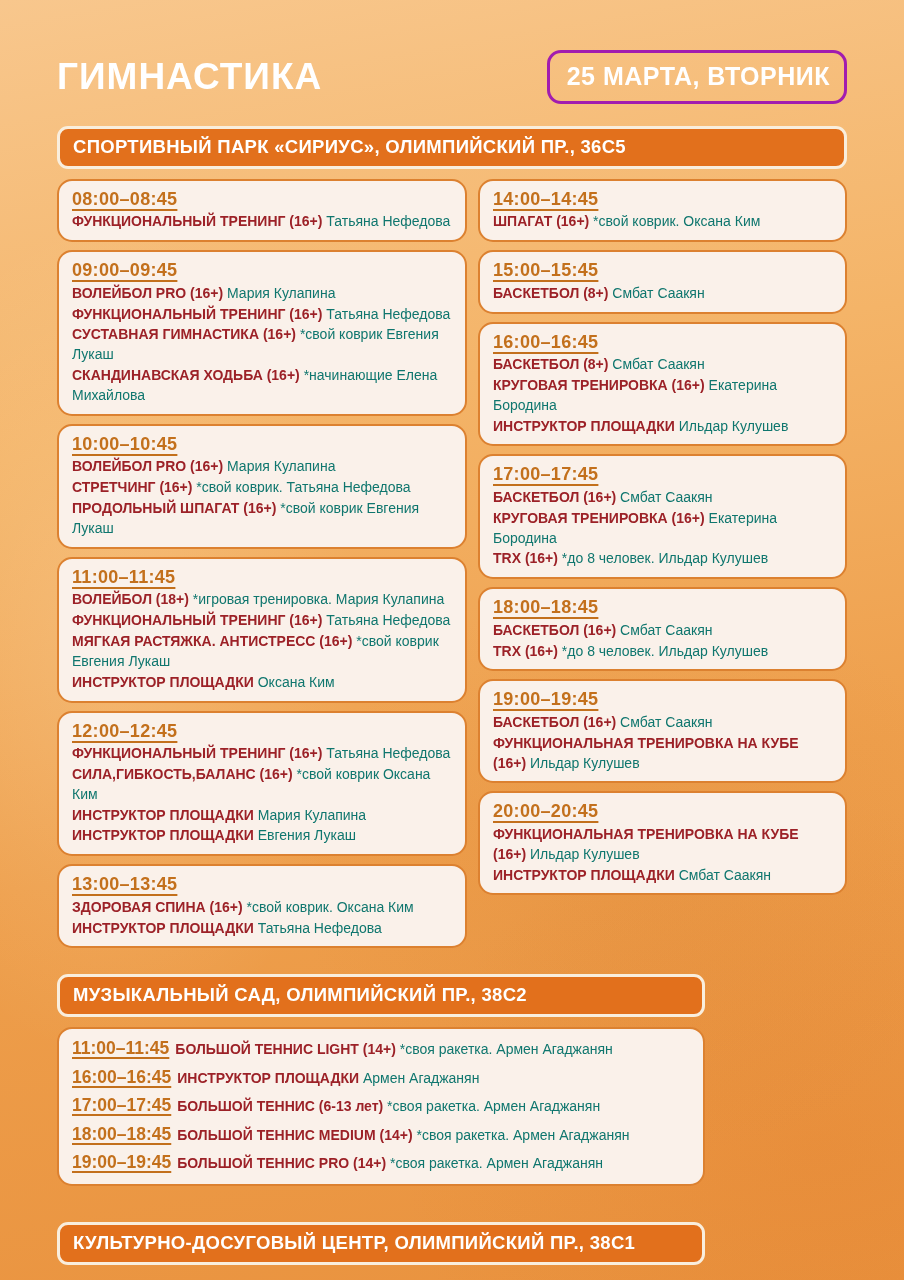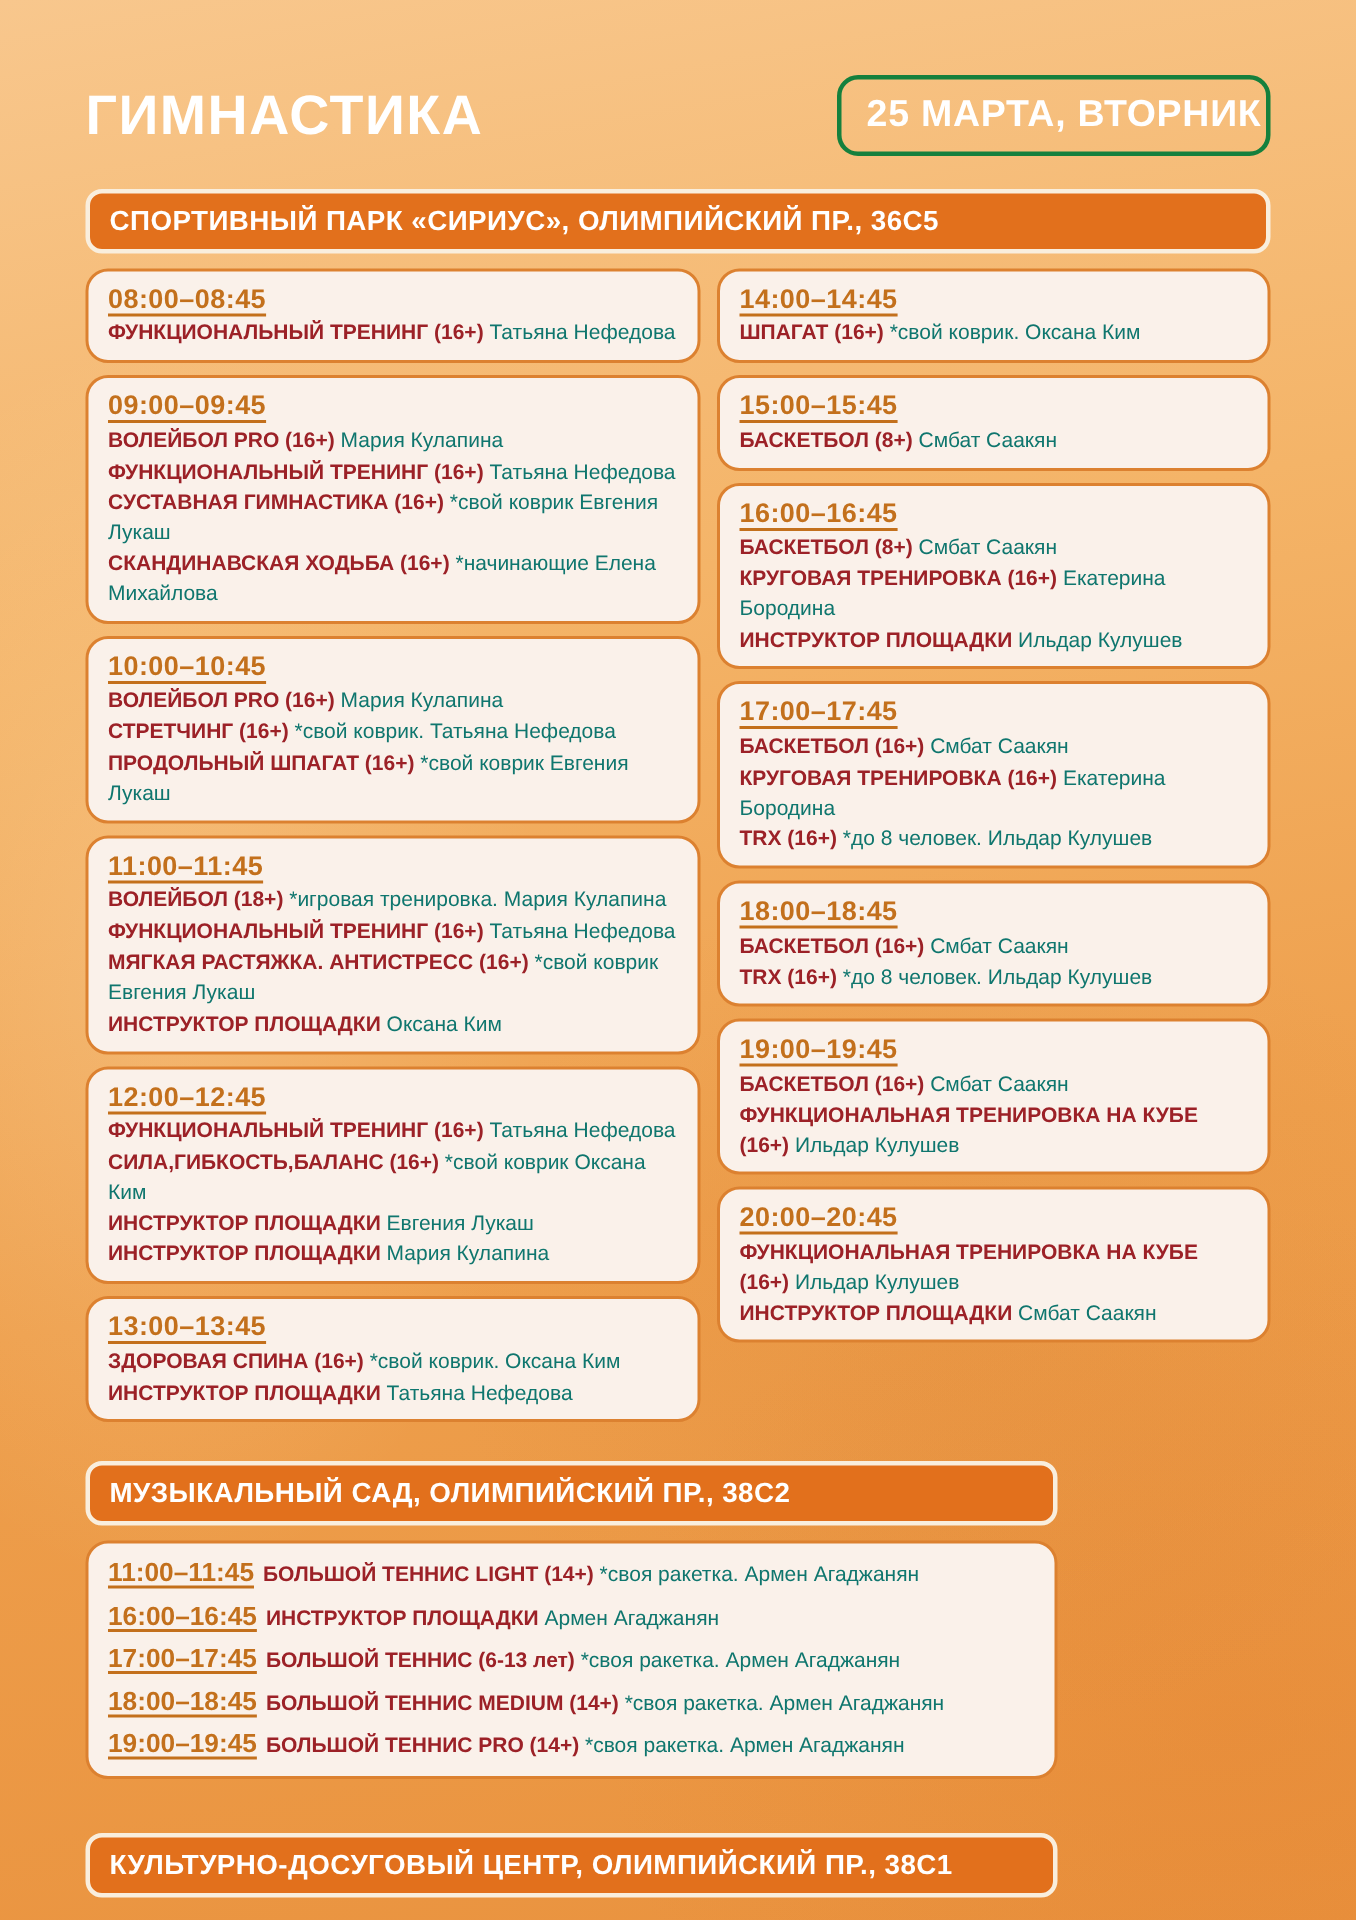--- a/index.html
+++ b/index.html
@@ -10,21 +10,21 @@
       radial-gradient(ellipse 420px 700px at 110px 640px, rgba(255,236,200,0.22), rgba(255,236,200,0) 60%),
       radial-gradient(ellipse 500px 420px at 640px 870px, rgba(190,100,30,0.10), rgba(190,100,30,0) 70%),
       radial-gradient(ellipse 600px 500px at 820px 1150px, rgba(220,110,30,0.18), rgba(220,110,30,0) 70%),
       linear-gradient(170deg,#f8c78d 0%,#f4b468 32%,#ee9f4c 62%,#e9923e 100%);
   }
   .page{box-sizing:border-box;width:904px;height:1280px;padding:50px 57px 0 57px;position:relative;}
   .hdr{display:flex;justify-content:space-between;align-items:center;}
   .title{color:#ffffff;font-size:37px;font-weight:bold;letter-spacing:1px;}
   .badge{
     color:#ffffff;font-size:25px;font-weight:bold;letter-spacing:.5px;
-    border:3px solid #15803d;border-radius:14px;padding:9px 3px 10px 17px;
+    border:3px solid #a21caf;border-radius:14px;padding:9px 14px 10px 17px;
   }
   .section{margin-top:22px;}
   .sec-gap2{margin-top:26px;}
   .sec-gap3{margin-top:36px;}
   .bar{
     box-sizing:border-box;background:#e2701c;border:3px solid #f9eedd;border-radius:11px;
     color:#ffffff;font-weight:bold;font-size:18.5px;letter-spacing:.3px;
     padding:7px 13px 8px 13px;margin-bottom:10px;
   }
   .bar.narrow{width:648px;}
@@ -87,22 +87,22 @@
               <div class="time">11:00–11:45</div>
               <div class="entry"><span class="act">ВОЛЕЙБОЛ (18+)</span><span class="pl"> *игровая тренировка. Мария Кулапина</span></div>
               <div class="entry"><span class="act">ФУНКЦИОНАЛЬНЫЙ ТРЕНИНГ (16+)</span><span class="pl"> Татьяна Нефедова</span></div>
               <div class="entry"><span class="act">МЯГКАЯ РАСТЯЖКА. АНТИСТРЕСС (16+)</span><span class="pl"> *свой коврик Евгения Лукаш</span></div>
               <div class="entry"><span class="act">ИНСТРУКТОР ПЛОЩАДКИ</span><span class="pl"> Оксана Ким</span></div>
             </div>
             <div class="card">
               <div class="time">12:00–12:45</div>
               <div class="entry"><span class="act">ФУНКЦИОНАЛЬНЫЙ ТРЕНИНГ (16+)</span><span class="pl"> Татьяна Нефедова</span></div>
               <div class="entry"><span class="act">СИЛА,ГИБКОСТЬ,БАЛАНС (16+)</span><span class="pl"> *свой коврик Оксана Ким</span></div>
+              <div class="entry"><span class="act">ИНСТРУКТОР ПЛОЩАДКИ</span><span class="pl"> Мария Кулапина</span></div>
               <div class="entry"><span class="act">ИНСТРУКТОР ПЛОЩАДКИ</span><span class="pl"> Евгения Лукаш</span></div>
-              <div class="entry"><span class="act">ИНСТРУКТОР ПЛОЩАДКИ</span><span class="pl"> Мария Кулапина</span></div>
             </div>
             <div class="card">
               <div class="time">13:00–13:45</div>
               <div class="entry"><span class="act">ЗДОРОВАЯ СПИНА (16+)</span><span class="pl"> *свой коврик. Оксана Ким</span></div>
               <div class="entry"><span class="act">ИНСТРУКТОР ПЛОЩАДКИ</span><span class="pl"> Татьяна Нефедова</span></div>
             </div>
           </div>
           <div class="col right">
             <div class="card">
               <div class="time">14:00–14:45</div>

